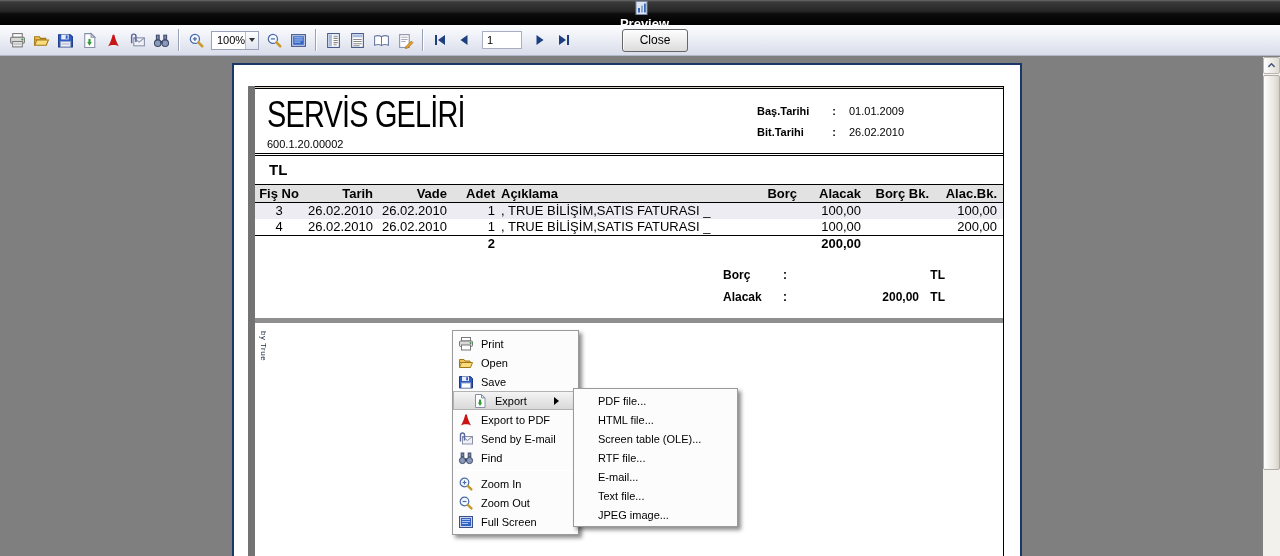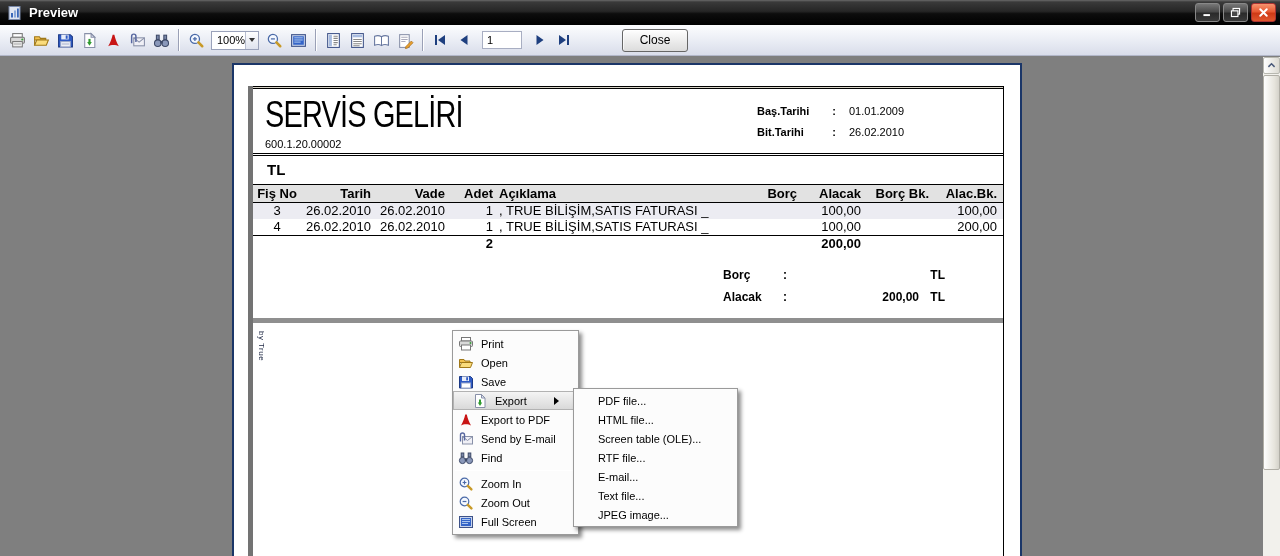--- a/index.html
+++ b/index.html
@@ -3,21 +3,21 @@
 <meta charset="utf-8">
 <style>
   * { margin:0; padding:0; box-sizing:border-box; }
   html,body { width:1280px; height:556px; overflow:hidden; }
   body { font-family:"Liberation Sans", sans-serif; background:#7f7f7f; }
   .app { position:relative; width:1280px; height:556px; }
 
   
   .titlebar { position:absolute; left:0; top:0; width:1280px; height:25px;
     background:linear-gradient(#6a6a6a 0%, #3a3a3a 8%, #262626 45%, #0d0d0d 55%, #000 100%);
-    display:flex; align-items:center; padding:0 4px 0 7px; }
+    display:flex; align-items:center; padding:0 4px 0 7px;flex-direction:column; }
   .titlebar .title { color:#fff; font-size:13px; font-weight:bold; margin-left:6px; text-shadow:0 1px 2px #000; }
   .app-icon { width:16px; height:16px; display:inline-flex; }
   .win-btns { margin-left:auto; display:flex; gap:3px; }
   .win-btn { width:25px; height:19px; border:1px solid #888; border-radius:3px;
     background:linear-gradient(#777 0%, #4a4a4a 45%, #2a2a2a 55%, #3a3a3a 100%);
     display:flex; align-items:center; justify-content:center; cursor:pointer; }
   .win-btn.close { background:linear-gradient(#f6936f 0%, #e85a33 45%, #cf3a16 55%, #e0562e 100%); border-color:#a33; }
 
   
   .toolbar { position:absolute; left:0; top:25px; width:1280px; height:31px;
@@ -43,21 +43,21 @@
   .vscroll { position:absolute; right:0; top:0; width:17px; height:499px; background:#f2f1ec; }
   .sb-up { width:17px; height:17px; border:1px solid #b8b8b0; border-radius:2px;
     background:linear-gradient(90deg,#fff,#dcdad2); display:flex; align-items:center; justify-content:center; cursor:pointer; }
   .sb-thumb { position:absolute; top:18px; left:0; width:17px; height:395px; border:1px solid #b0aea6; border-radius:2px;
     background:linear-gradient(90deg,#fefefe,#e6e4dc 70%, #d4d2ca); cursor:grab; }
 
   
   .page { position:absolute; left:232px; top:6px; width:790px; height:493px; background:#fff;
     border:2px solid #1b3668; border-bottom:none; }
   .frame { position:absolute; left:14px; right:16px; top:21px; bottom:0;
-    border-left:5px solid #737373; border-right:1px solid #000; display:flex; flex-direction:column; }
+    border-left:7px solid #737373; border-right:1px solid #000; display:flex; flex-direction:column; }
   .dbl-top { height:3px; background:#d8d3c6; border-top:1px solid #000; border-bottom:1px solid #000; }
   .hdr-row { display:flex; justify-content:space-between; padding:7px 12px 3px 12px; border-bottom:1px solid #000; }
   .hdr-gap { height:2px; border-bottom:1px solid #000; }
   .rpt-title { font-size:37px; font-weight:400; letter-spacing:-1px; line-height:1.05;
     transform:scaleX(.78); transform-origin:left; white-space:nowrap; }
   .rpt-code { font-size:11px; margin-top:3px; }
   .dates { font-size:11px; margin-top:9px; margin-right:76px; }
   .date-row { display:flex; margin-bottom:9px; }
   .date-row .dl { width:62px; font-weight:bold; }
   .date-row .dc { width:30px; font-weight:bold; text-align:center; }

